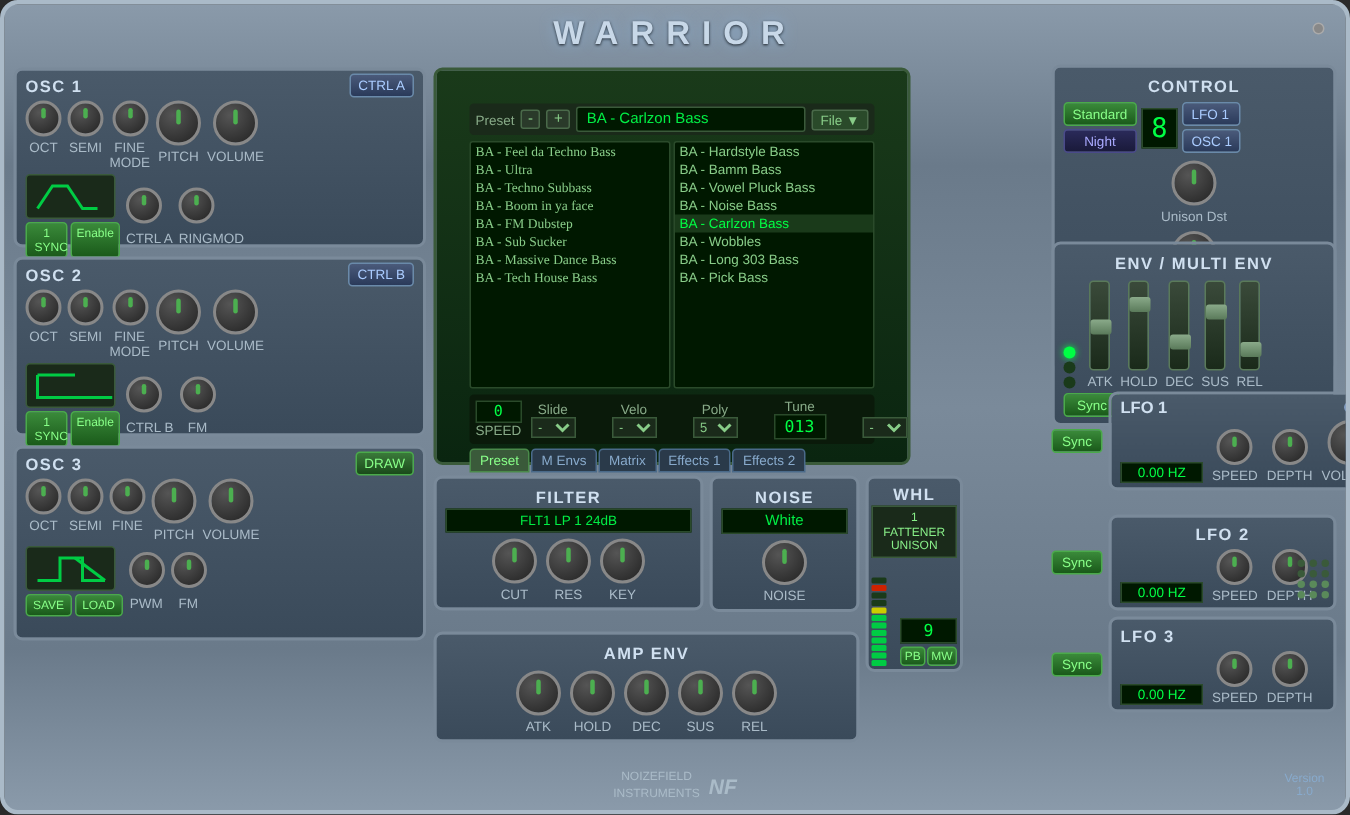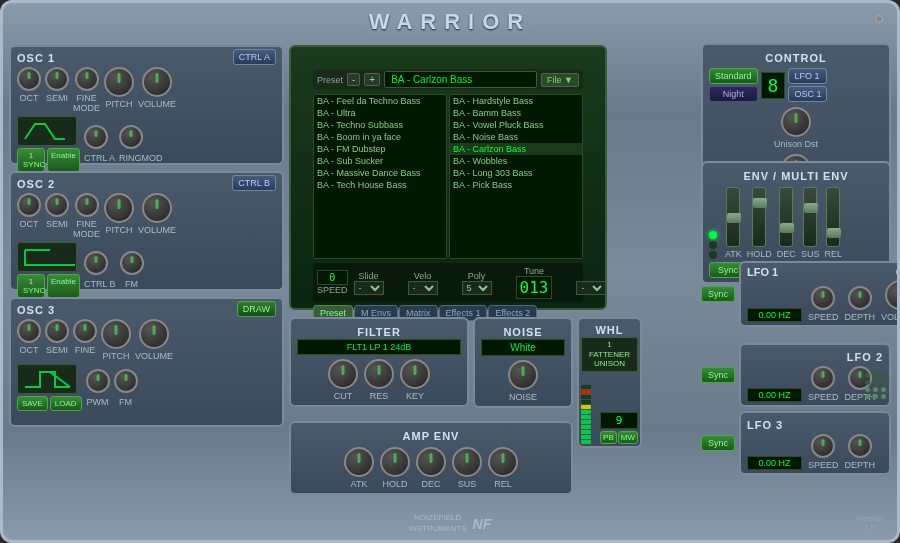--- a/index.html
+++ b/index.html
@@ -373,21 +373,21 @@
 
     <div style="display:flex;align-items:center;gap:4px;margin-bottom:4px;background:#1a2a1a;padding:2px 4px;border-radius:3px;">
       <span style="color:#88aa88;font-size:9px;">Preset</span>
       <button style="background:#2a3a2a;border:1px solid #4a6a4a;color:#88cc88;font-size:10px;cursor:pointer;padding:0 4px;border-radius:2px;">-</button>
       <button style="background:#2a3a2a;border:1px solid #4a6a4a;color:#88cc88;font-size:10px;cursor:pointer;padding:0 4px;border-radius:2px;">+</button>
       <div style="flex:1;background:#001800;border:1px solid #3a5a3a;color:#00ee44;font-size:10px;padding:2px 6px;border-radius:2px;">BA - Carlzon Bass</div>
       <button style="background:#2a4a2a;border:1px solid #4a6a4a;color:#88cc88;font-size:9px;cursor:pointer;padding:1px 5px;border-radius:2px;">File ▼</button>
     </div>
 
     <div style="display:flex;gap:2px;height:165px;">
-      <div style="flex:1;background:#001800;border:1px solid #2a4a2a;border-radius:2px;overflow:hidden;">
+      <div style="flex:1;background:#001800;border:1px solid #2a4a2a;border-radius:2px;overflow:hidden;font-family:Liberation Serif, serif;">
         <div style="color:#88cc88;font-size:9px;padding:1px 3px;cursor:pointer;">BA - Feel da Techno Bass</div>
         <div style="color:#88cc88;font-size:9px;padding:1px 3px;cursor:pointer;">BA - Ultra</div>
         <div style="color:#88cc88;font-size:9px;padding:1px 3px;cursor:pointer;">BA - Techno Subbass</div>
         <div style="color:#88cc88;font-size:9px;padding:1px 3px;cursor:pointer;">BA - Boom in ya face</div>
         <div style="color:#88cc88;font-size:9px;padding:1px 3px;cursor:pointer;">BA - FM Dubstep</div>
         <div style="color:#88cc88;font-size:9px;padding:1px 3px;cursor:pointer;">BA - Sub Sucker</div>
         <div style="color:#88cc88;font-size:9px;padding:1px 3px;cursor:pointer;">BA - Massive Dance Bass</div>
         <div style="color:#88cc88;font-size:9px;padding:1px 3px;cursor:pointer;">BA - Tech House Bass</div>
       </div>
       <div style="flex:1;background:#001800;border:1px solid #2a4a2a;border-radius:2px;overflow:hidden;">
@@ -421,21 +421,21 @@
           </select>
         </div>
         <div style="text-align:center;">
           <div style="color:#88aa88;font-size:9px;">Poly</div>
           <select style="background:#1a2a1a;border:1px solid #3a5a3a;color:#88cc88;font-size:9px;width:30px;">
             <option>5</option>
           </select>
         </div>
         <div style="text-align:center;">
           <div style="color:#88aa88;font-size:9px;">Tune</div>
-          <div style="background:#001800;border:1px solid #2a4a2a;color:#00ff44;font-family:monospace;font-size:16px;padding:1px 3px;text-align:center;min-width:35px;">013</div>
+          <div style="background:#001800;border:1px solid #2a4a2a;color:#00ff44;font-family:monospace;font-size:11px;padding:1px 3px;text-align:center;min-width:35px;">013</div>
         </div>
         <div style="text-align:center;">
           <div style="color:#88aa88;font-size:9px;">&nbsp;</div>
           <select style="background:#1a2a1a;border:1px solid #3a5a3a;color:#88cc88;font-size:9px;width:30px;">
             <option>-</option>
           </select>
         </div>
       </div>
     </div>
 
@@ -635,21 +635,21 @@
           </div>
         </div>
       </div>
     </div>
   </div>
 
   <div style="position:absolute;right:6px;top:340px;width:190px;">
     <div style="display:flex;align-items:center;gap:4px;margin-bottom:2px;">
       <div class="btn-green" style="font-size:9px;padding:2px 6px;">Sync</div>
       <div class="lfo-section" style="flex:1;padding:3px 6px;">
-        <div class="panel-title" style="text-align:right;">LFO 2</div>
+        <div class="panel-title" style="text-align:center;">LFO 2</div>
         <div style="display:flex;gap:6px;justify-content:flex-start;align-items:flex-end;margin-top:2px;">
           <div>
             <div style="background:#001800;border:1px solid #2a4a2a;color:#00ff44;font-size:9px;padding:1px 4px;text-align:center;width:55px;">0.00 HZ</div>
           </div>
           <div class="knob-group">
             <div class="knob knob-small"></div>
             <div class="knob-label">SPEED</div>
           </div>
           <div class="knob-group">
             <div class="knob knob-small"></div>

